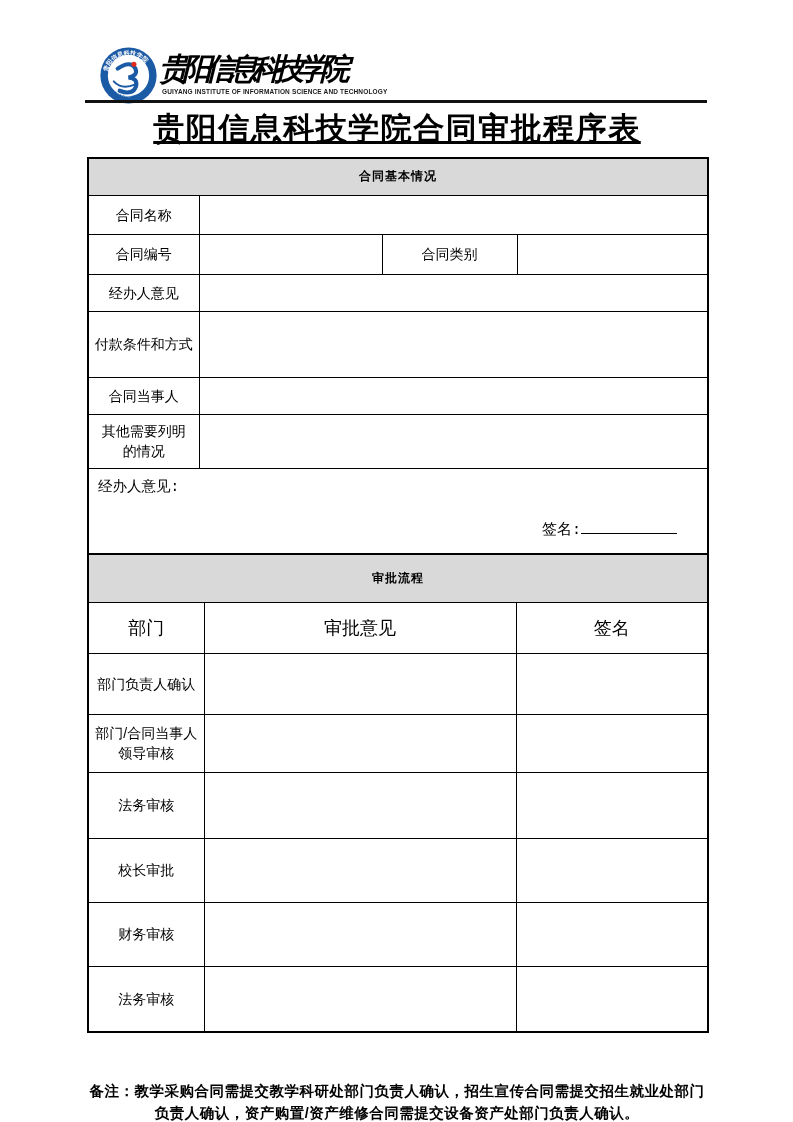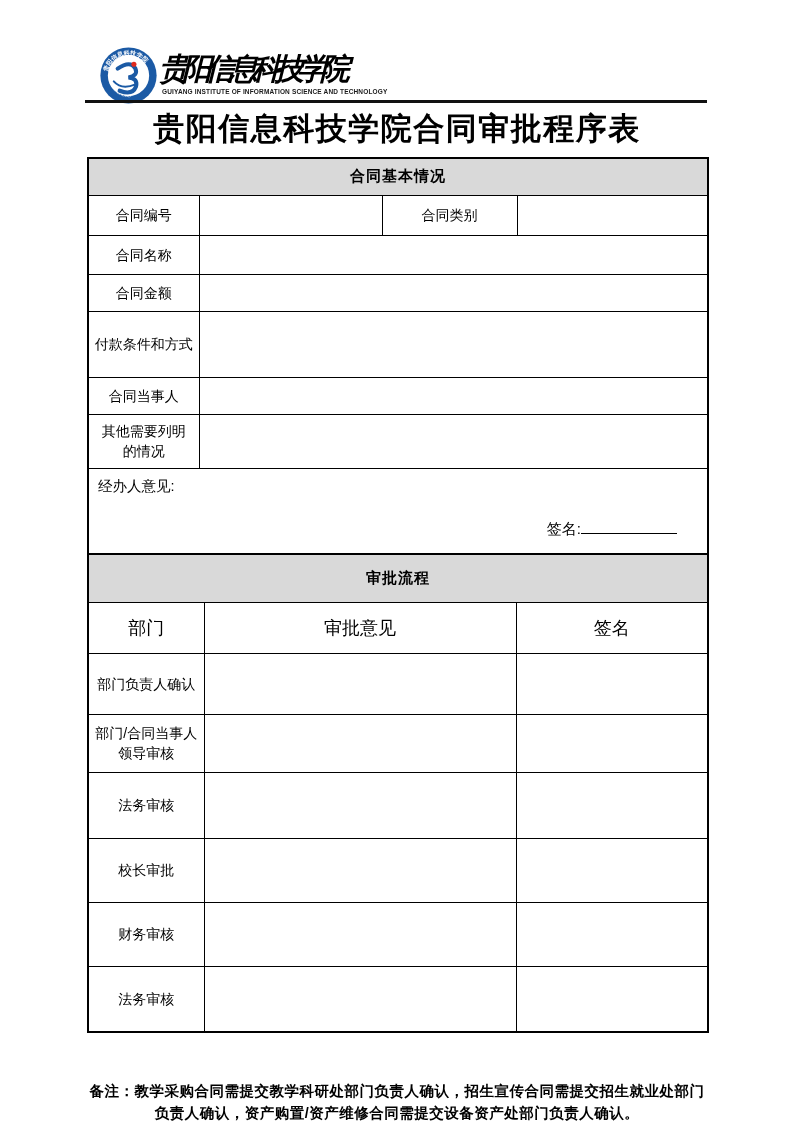--- a/index.html
+++ b/index.html
@@ -18,38 +18,38 @@
   }
   .logo-en {
     position:absolute; left:162px; top:88px; white-space:nowrap;
     font-size:6.5px; letter-spacing:0.15px; color:#1a1a1a; font-weight:bold;
   }
   .header-rule { position:absolute; left:85px; top:100px; width:622px; height:3px; background:#111; }
 
   
   .title {
     position:absolute; left:87px; top:108px; width:620px; text-align:center;
-    font-size:31px; font-weight:bold; letter-spacing:1.5px; white-space:nowrap;
+    font-size:31px; font-weight:bold; letter-spacing:1.5px; white-space:nowrap;text-decoration:underline;
   }
 
   
   .form { position:absolute; left:87px; top:157px; width:620px; }
   table { border-collapse:collapse; table-layout:fixed; width:620px; }
   .t1 { border:2px solid #000; border-bottom-width:1px; }
   .t2 { border:2px solid #000; border-top-width:1px; }
   td, th { border:1px solid #000; padding:0; font-size:14px; font-weight:normal; vertical-align:middle; }
   .section-th {
-    background:#d9d9d9; font-weight:bold; font-size:15px; text-align:center;
+    background:#d9d9d9; font-weight:bold; font-size:12px; text-align:center;
     letter-spacing:1px;
   }
   .label-cell { text-align:center; padding:2px 5px; line-height:20px; }
   .value-cell { background:#fff; }
 
   
-  .handler-cell { position:relative; vertical-align:top; }
+  .handler-cell { position:relative; vertical-align:top;font-family:Liberation Mono, monospace; }
   .handler-label { padding:8px 9px; font-size:14.5px; text-align:left; }
   .sign-area { position:absolute; right:30px; bottom:14px; font-size:15px; white-space:nowrap;margin-top:25px; }
   .sign-line { display:inline-block; width:96px; height:13px; border-bottom:1.7px solid #000; }
 
   
   .col-head { text-align:center; font-size:18px; }
 
   
   .footer-note {
     position:absolute; left:87px; top:1036px; width:620px; text-align:center;
@@ -91,32 +91,32 @@
       <colgroup>
           <col style="width:111px">
           <col style="width:183px">
           <col style="width:135px">
           <col style="width:191px">
         </colgroup>
       <tbody>
           <tr style="height:37px">
         <th class="section-th" colspan="4">合同基本情况</th>
       </tr>
+      <tr style="height:39px">
+        <td class="label-cell">合同名称</td>
+        <td class="value-cell" colspan="3"></td>
+      </tr>
       <tr style="height:40px">
         <td class="label-cell">合同编号</td>
         <td class="value-cell"></td>
         <td class="label-cell">合同类别</td>
         <td class="value-cell"></td>
       </tr>
-      <tr style="height:39px">
-        <td class="label-cell">合同名称</td>
-        <td class="value-cell" colspan="3"></td>
-      </tr>
       <tr style="height:37px">
-        <td class="label-cell">合同金额</td>
+        <td class="label-cell">经办人意见</td>
         <td class="value-cell" colspan="3"></td>
       </tr>
       <tr style="height:66px">
         <td class="label-cell">付款条件和方式</td>
         <td class="value-cell" colspan="3"></td>
       </tr>
       <tr style="height:37px">
         <td class="label-cell">合同当事人</td>
         <td class="value-cell" colspan="3"></td>
       </tr>

